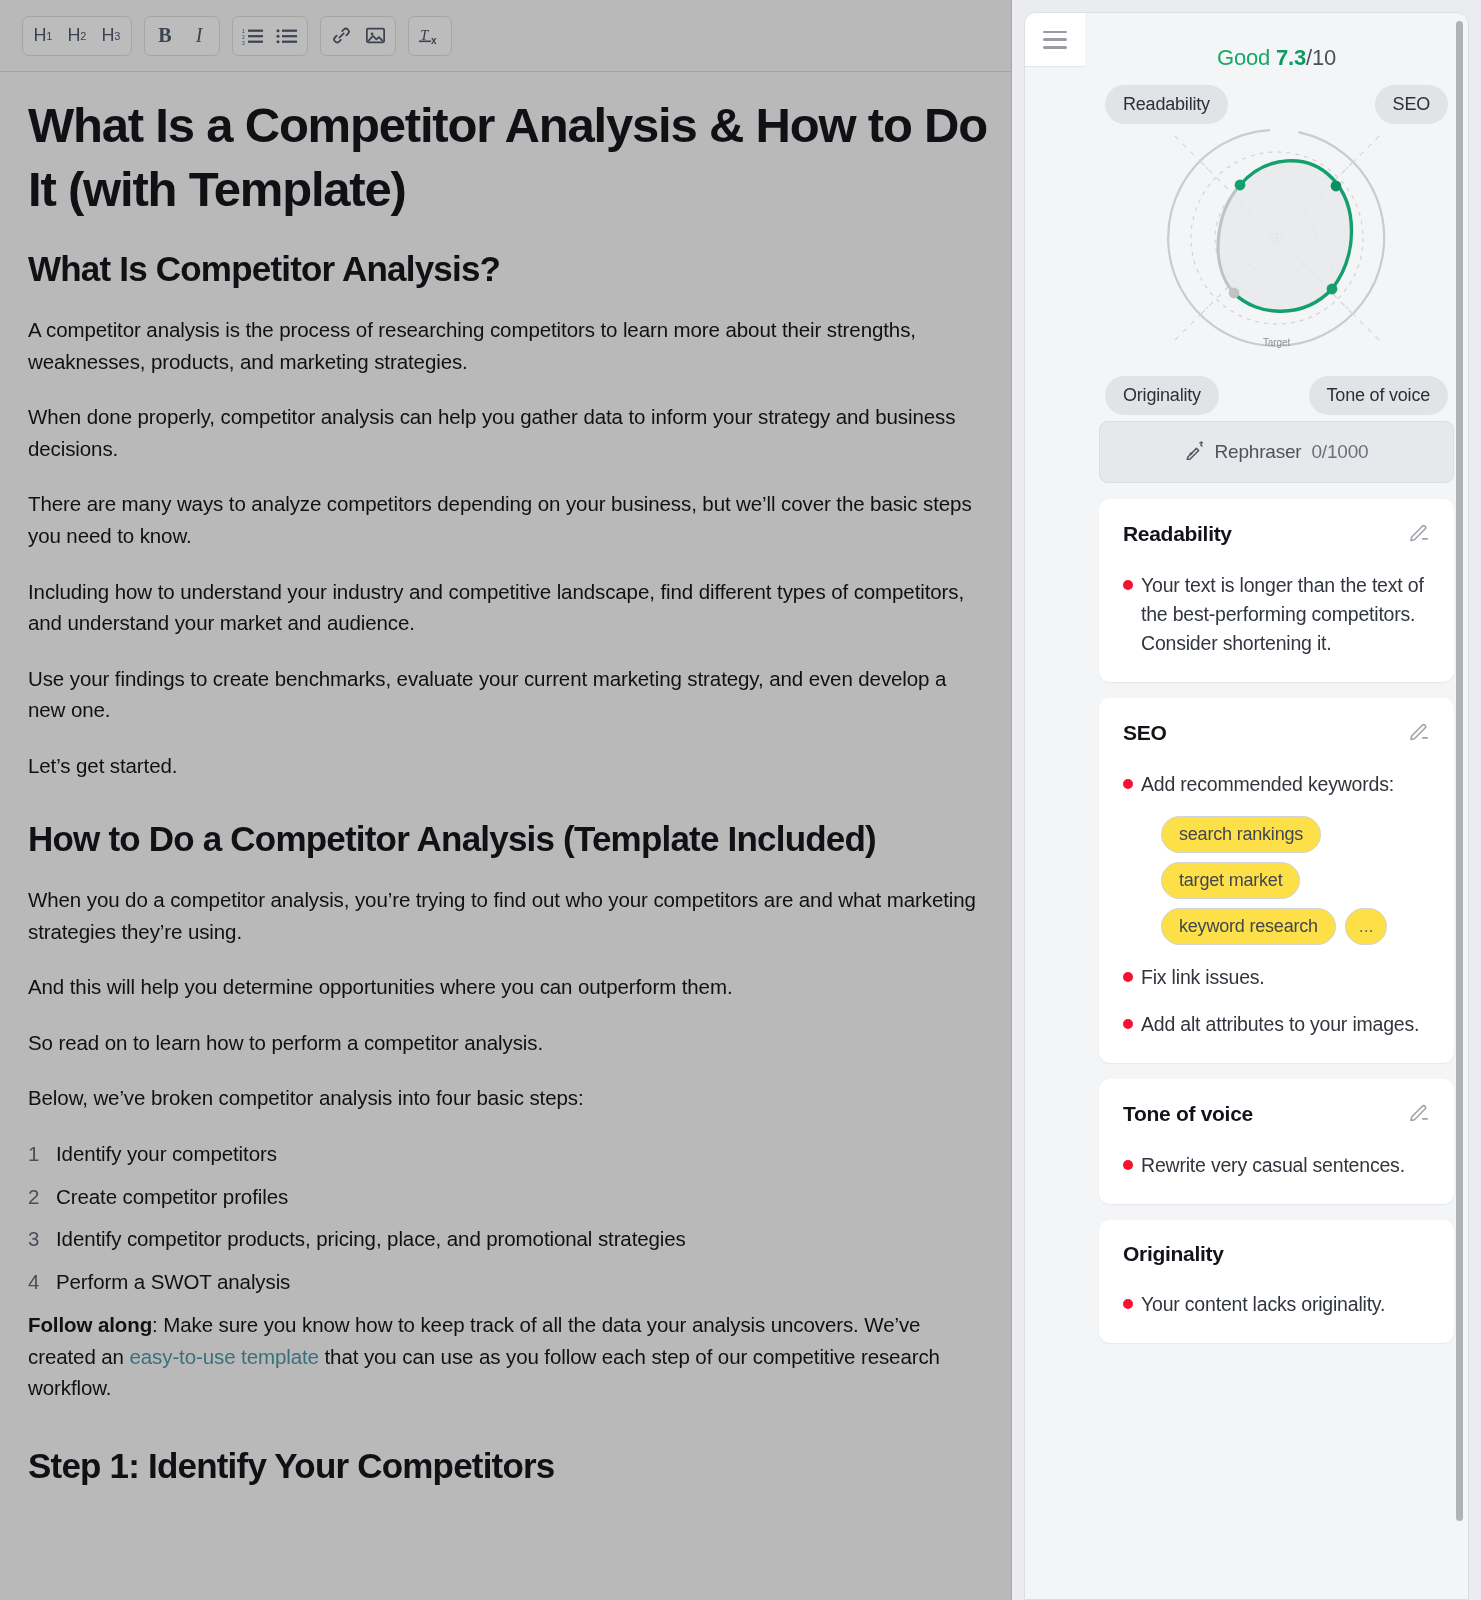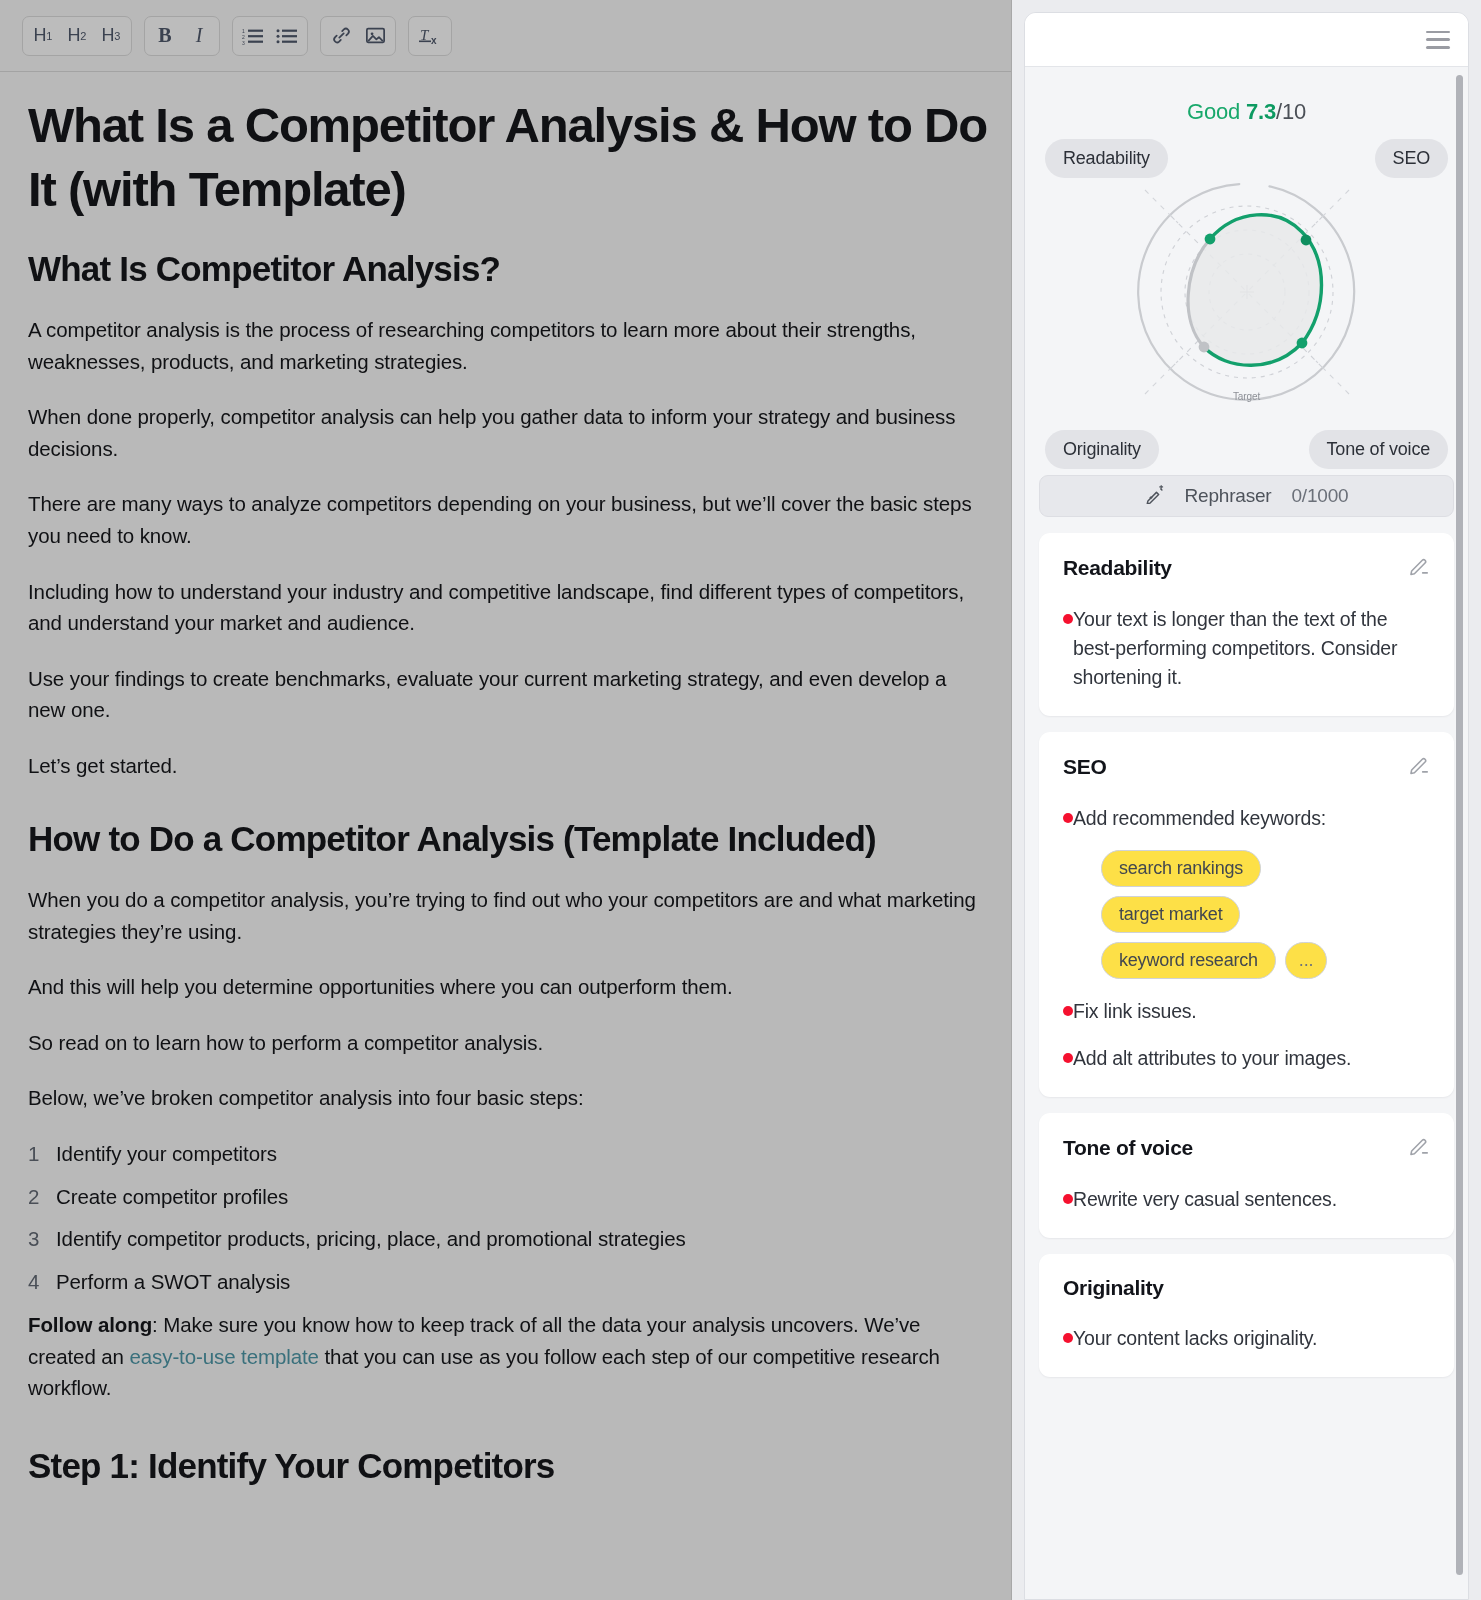--- a/index.html
+++ b/index.html
@@ -114,21 +114,20 @@
   }
   .assistant {
     position: relative;
     width: 100%; height: 100%;
     background: #f4f5f7;
     border: 1px solid #dcdee3;
     border-top-left-radius: 12px;
     border-top-right-radius: 12px;
     overflow: hidden;
     display: flex;
-    flex-direction: column;
   }
   .asst-header {
     height: 54px;
     flex: 0 0 54px;
     background: #ffffff;
     border-bottom: 1px solid #e3e5e9;
     display: flex;
     align-items: center;
     justify-content: flex-end;
     padding: 0 18px;
@@ -181,28 +180,28 @@
     left: 50%; transform: translateX(-50%);
     top: 252px;
     font-size: 10px;
     color: #8d9097;
     letter-spacing: -0.1px;
   }
 
   
   .rephraser {
     margin: 6px 0 0 0;
-    height: 42px;
+    height: 62px;
     background: #e7e8ec;
     border: 1px solid #dddee3;
     border-radius: 9px;
     display: flex;
     align-items: center;
     justify-content: center;
-    gap: 20px;
+    gap: 10px;
     color: #4e535b;
     font-size: 19px;
     letter-spacing: -0.2px;
     cursor: pointer;
   }
   .rephraser .cnt { color: #6b7079; }
 
   
   .card {
     background: #ffffff;
@@ -219,21 +218,21 @@
   }
   .card-title {
     font-size: 21px;
     font-weight: 700;
     color: #12141a;
     letter-spacing: -0.3px;
   }
   .pencil { cursor: pointer; }
   .bullet-row {
     display: flex;
-    gap: 0;
+    gap: 8px;
     align-items: flex-start;
     margin-bottom: 18px;
   }
   .bullet-row:last-child { margin-bottom: 0; }
   .dot {
     flex: 0 0 auto;
     width: 10px; height: 10px;
     border-radius: 50%;
     background: #f5112f;
     margin-top: 9px;

